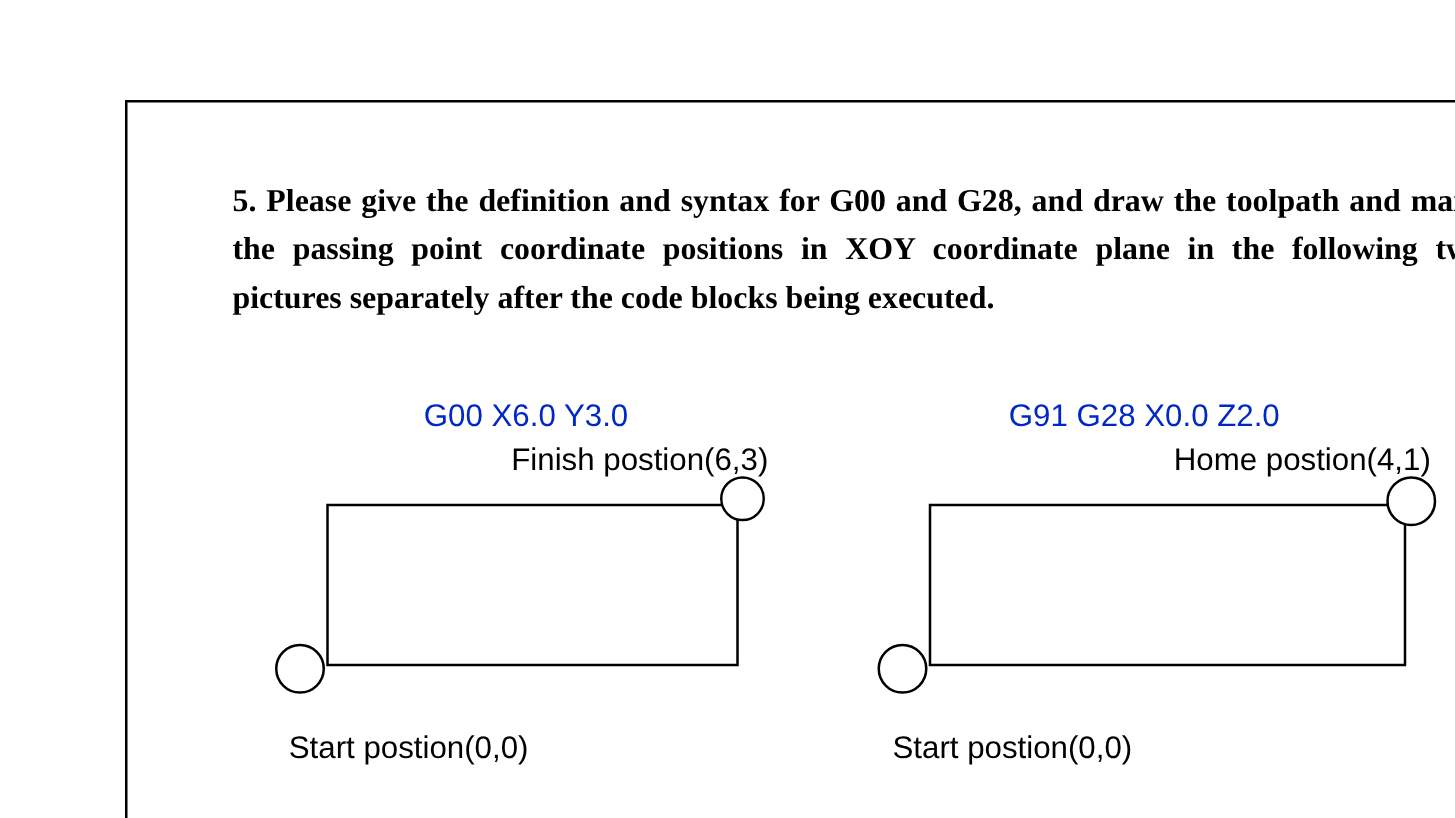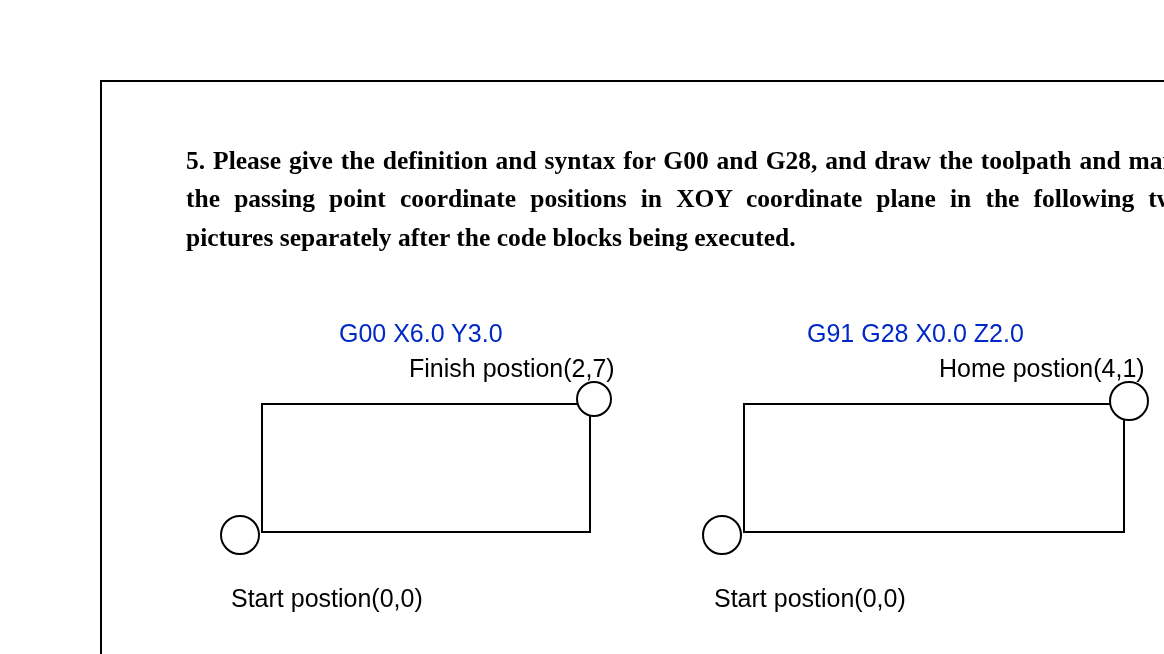--- a/index.html
+++ b/index.html
@@ -81,21 +81,21 @@
 
 <div class="page-border">
   <div class="inner-border">
 
     <div class="question">5. Please give the definition and syntax for G00 and G28, and draw the toolpath and mark the passing point coordinate positions in XOY coordinate plane in the following two pictures separately after the code blocks being executed.</div>
 
     <div class="diagram-area">
 
       <div class="panel panel-left">
         <div class="code-line" style="left:95px; top:0;text-align:right;">G00 X6.0 Y3.0</div>
-        <div class="label-line" style="left:165px; top:35px;">Finish postion(2,7)</div>
+        <div class="label-line" style="left:165px; top:35px;">Finish postion(6,3)</div>
 
         <div class="rect" style="left:33px; top:100px; width:330px; height:130px;"></div>
         <div class="circle circle-small" style="left:348px; top:78px;"></div>
         <div class="circle" style="left:-8px; top:212px;"></div>
 
         <div class="label-line" style="left:-13px; top:265px;">Start postion(0,0)</div>
       </div>
 
       <div class="panel panel-right">
         <div class="code-line" style="left:73px; top:0;">G91 G28 X0.0 Z2.0</div>

